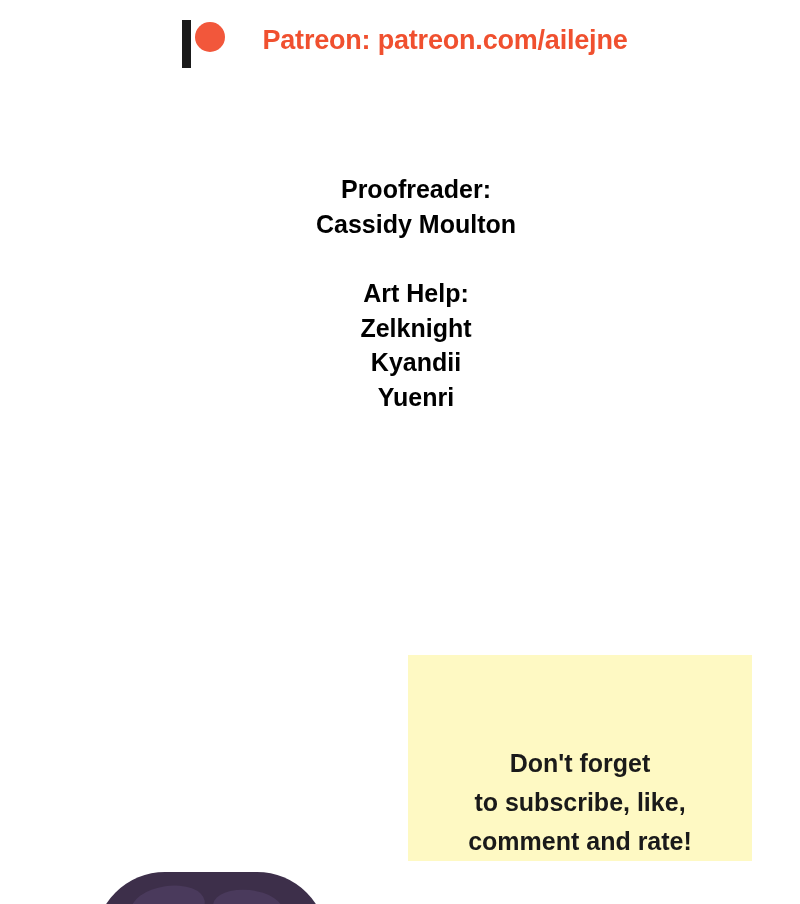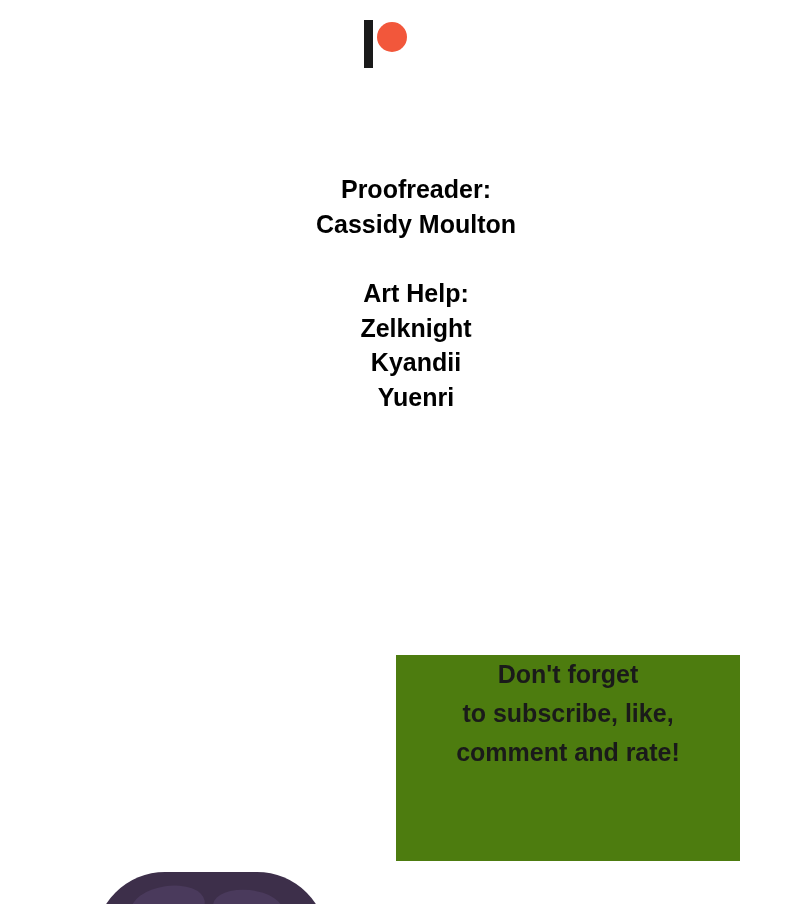--- a/index.html
+++ b/index.html
@@ -71,27 +71,27 @@
     color: #000000;
   }
   .credits .gap {
     display: block;
     height: 35px;
   }
 
   
   .note-box {
     position: absolute;
-    left: 396px;
+    left: 408px;
     top: 655px;
     width: 344px;
     height: 206px;
-    background: #4d7c0f;
+    background: #fef9c3;
     display: flex;
-    align-items: flex-start;
+    align-items: flex-end;
     justify-content: center;
   }
   .note-box .note-text {
     text-align: center;
     font-size: 25px;
     font-weight: bold;
     line-height: 39px;
     color: #1a1a1a;
     white-space: pre-line;
   }
@@ -128,20 +128,21 @@
   }
 </style>
 </head>
 <body>
 
 <div class="patreon-row">
   <div class="patreon-logo">
     <div class="bar"></div>
     <div class="dot"></div>
   </div>
+  <div class="patreon-text">Patreon: patreon.com/ailejne</div>
 </div>
 
 <div class="credits">
   <div>Proofreader:</div>
   <div>Cassidy Moulton</div>
   <span class="gap"></span>
   <div>Art Help:</div>
   <div>Zelknight</div>
   <div>Kyandii</div>
   <div>Yuenri</div>

